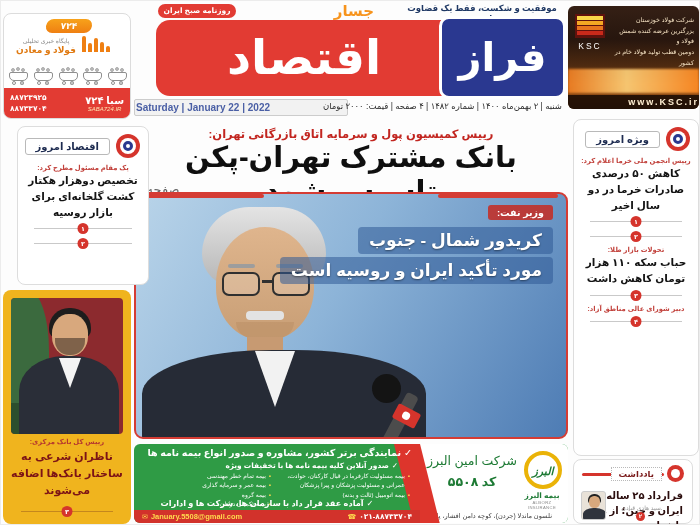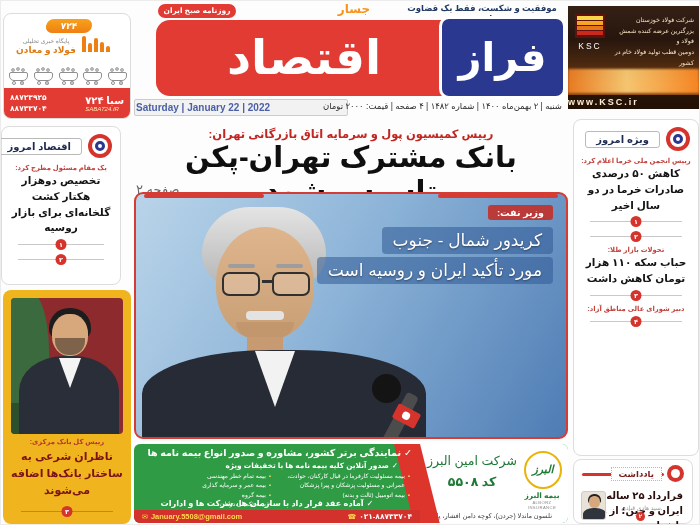--- a/index.html
+++ b/index.html
@@ -2,21 +2,21 @@
 <html lang="fa"><head>
 <meta charset="utf-8">
 <style>
   html,body{margin:0;padding:0;background:#fff;}
   *{box-sizing:border-box;font-family:"Liberation Sans","DejaVu Sans",sans-serif;}
   .page{position:relative;width:700px;height:525px;background:#fdfdfd;overflow:hidden;border:1px solid #ececec;}
   .abs{position:absolute;}
   .rtl{direction:rtl;}
   
   .motto{top:2px;right:142px;width:150px;font-size:8.5px;font-weight:bold;color:#1f3864;text-align:center;}
-  .supplement{top:1px;left:318px;width:70px;font-size:12px;font-weight:bold;color:#f7941d;text-align:center;}
+  .supplement{top:1px;left:318px;width:70px;font-size:15px;font-weight:bold;color:#f7941d;text-align:center;}
   .mh-badge{top:3px;left:157px;width:78px;height:14px;background:#e23b33;border-radius:8px;color:#fff;
             font-size:7.5px;font-weight:bold;text-align:center;line-height:14px;}
   .mh-red{top:19px;left:155px;width:410px;height:76px;background:#e23b33;border-radius:14px;}
   .mh-red-title{position:absolute;left:12px;top:2px;width:272px;height:72px;color:#fff;font-weight:900;
                 font-size:47px;text-align:center;line-height:72px;}
   .mh-blue{top:15px;left:438px;width:127px;height:83px;background:#2a3890;border:3px solid #fff;border-radius:10px;
            color:#fff;font-weight:900;font-size:40px;text-align:center;line-height:77px;}
   
   .saba{top:12px;left:2px;width:128px;height:106px;background:#fff;border:1px solid #dcdcdc;border-radius:8px;overflow:hidden;}
   .saba-badge{position:absolute;top:5px;left:42px;width:46px;height:14px;background:linear-gradient(#f7a21b,#ef7f12);
@@ -28,49 +28,49 @@
   .saba-carts{position:absolute;top:52px;left:5px;width:118px;display:flex;justify-content:space-between;}
   .cart{position:relative;width:19px;height:9px;border:1.5px solid #8f8f8f;border-radius:2px 2px 5px 5px;background:#fff;margin-top:6px;}
   .cart .ore{position:absolute;top:-6px;left:0px;width:15px;height:6px;
      background:radial-gradient(circle at 3px 3px,#b5b5b5 1.6px,transparent 2.2px),
                 radial-gradient(circle at 8px 2px,#b5b5b5 1.6px,transparent 2.2px),
                 radial-gradient(circle at 13px 3px,#b5b5b5 1.6px,transparent 2.2px);}
   .cart .wheel{position:absolute;bottom:-5px;left:2px;width:4px;height:4px;border:1.2px solid #8f8f8f;border-radius:50%;
      background:#fff;box-shadow:8px 0 0 -1.2px #fff,8px 0 0 0 #8f8f8f;}
   .saba-red{position:absolute;bottom:0;left:0;right:0;height:30px;background:#e23b33;display:flex;align-items:center;}
   .saba-phones{margin-left:6px;font-size:7.5px;font-weight:bold;color:#fff;letter-spacing:1px;line-height:1.5;}
-  .saba-brandbox{margin-left:auto;margin-right:6px;text-align:left;}
+  .saba-brandbox{margin-left:auto;margin-right:6px;text-align:center;}
   .saba-brand{font-size:10px;font-weight:900;color:#fff;}
   .saba-url{font-size:6px;font-style:italic;color:#ffe4b0;}
   
-  .ksc{top:5px;left:567px;width:131px;height:103px;border-radius:0;overflow:hidden;
+  .ksc{top:5px;left:567px;width:131px;height:103px;border-radius:6px;overflow:hidden;
        background:linear-gradient(180deg,#352015 0%,#27160e 32%,#4e2a10 58%,#a55414 76%,#5d3310 100%);}
   .ksc-glow{position:absolute;left:0;right:0;bottom:16px;height:24px;
        background:linear-gradient(90deg,#ef7f23,#ffd27a 45%,#ff8b24);filter:blur(1px);opacity:.9;}
   .ksc-logo{position:absolute;top:8px;left:7px;width:30px;height:24px;background:#5f120d;padding:2px;}
   .ksc-logo i{display:block;height:4px;margin-bottom:1px;}
   .ksc-name{position:absolute;top:35px;left:7px;width:30px;color:#fff;font-size:8.5px;letter-spacing:2px;text-align:center;}
   .ksc-text{position:absolute;top:9px;right:5px;width:86px;font-size:6.3px;color:#f6e3c4;text-align:right;line-height:1.7;}
   .ksc-url{position:absolute;bottom:0;left:0;right:0;height:14px;background:rgba(24,11,5,.85);color:#ffefd2;
-       font-weight:bold;font-size:9px;letter-spacing:2px;text-align:left;line-height:14px;}
+       font-weight:bold;font-size:9px;letter-spacing:2px;text-align:right;line-height:14px;}
   
   .date-en{top:98px;left:133px;width:214px;height:17px;background:#f2f2f2;border:1px solid #cccccc;border-radius:2px;
        color:#4a5fa5;font-weight:bold;font-size:10px;line-height:15px;padding-left:1px;}
   .date-fa{top:100px;right:137px;font-size:8.5px;color:#2c2c2c;}
   
   .lead-kicker{top:126px;left:133px;width:434px;text-align:center;font-size:11.5px;font-weight:bold;color:#c22620;}
   .lead-headline{top:139px;left:133px;width:434px;text-align:center;font-size:29px;font-weight:900;color:#0f0f0f;}
   .lead-page{top:181px;left:135px;font-size:13px;color:#666;text-align:right;}
   
   .photo{top:191px;left:133px;width:434px;height:247px;border:2.5px solid #d53c34;border-radius:9px;overflow:hidden;
        background:linear-gradient(120deg,#b9d4e9 0%,#8db4d8 45%,#4e7cb4 100%);}
   .photo .accent{position:absolute;top:0;height:4px;width:120px;background:#d53c34;border-radius:2px;}
   .ov-kicker{position:absolute;top:11px;right:13px;background:rgba(196,45,38,.88);color:#fff;font-size:9.5px;
        font-weight:bold;padding:2px 9px;border-radius:3px;}
-  .ov-line{position:absolute;right:13px;background:rgba(47,89,150,.55);color:#fff;font-weight:400;font-size:17px;
+  .ov-line{position:absolute;right:13px;background:rgba(47,89,150,.55);color:#fff;font-weight:700;font-size:17px;
        padding:3px 11px;border-radius:4px;text-shadow:0 1px 2px rgba(0,0,0,.45);}
   .hair{position:absolute;left:66px;top:13px;width:124px;height:80px;border-radius:60px 60px 42px 42px;
        background:linear-gradient(#e4e4e4,#b5b5b5);}
   .face{position:absolute;left:80px;top:33px;width:98px;height:113px;border-radius:50% 50% 46% 46%;
        background:linear-gradient(#dfb58d,#c89e75);}
   .brow{position:absolute;top:70px;width:27px;height:4px;background:#9d9d9d;border-radius:2px;}
   .lens{position:absolute;top:78px;width:38px;height:24px;border:2.5px solid #303030;border-radius:7px;background:rgba(255,255,255,.18);}
   .bridge{position:absolute;top:86px;left:126px;width:10px;height:2.5px;background:#303030;}
   .mustache{position:absolute;left:110px;top:117px;width:38px;height:9px;background:#e3e3e3;border-radius:4px;}
   .chin{position:absolute;left:100px;top:128px;width:58px;height:16px;background:#bb9066;border-radius:0 0 20px 20px;opacity:.55;}
@@ -124,21 +124,21 @@
   .np-hair{position:absolute;left:6px;top:2px;width:13px;height:9px;background:#222;border-radius:6px 6px 2px 2px;}
   .np-face{position:absolute;left:7px;top:4px;width:11px;height:12px;background:#d8a87d;border-radius:45%;}
   .np-suit{position:absolute;left:1px;top:16px;width:23px;height:13px;background:#30343d;border-radius:45% 45% 0 0;}
   .note-byline{position:absolute;left:36px;bottom:12px;width:62px;font-size:6px;color:#999;text-align:center;direction:rtl;}
   .note-dot{position:absolute;left:62px;bottom:2px;width:9px;height:9px;border-radius:50%;background:#d5342c;color:#fff;
        font-size:5.5px;line-height:9px;text-align:center;font-weight:bold;}
   
   .alborz{top:443px;left:133px;width:434px;height:79px;border-radius:6px;overflow:hidden;background:#2f9b45;}
   .al-white{position:absolute;right:0;top:0;width:148px;height:100%;background:#fff;}
   .al-stripe{position:absolute;right:138px;top:-6px;width:26px;height:92px;background:#dd352c;transform:skewX(14deg);}
-  .al-logo{position:absolute;right:6px;top:7px;width:38px;height:38px;border:2px solid #eab308;border-radius:50%;
+  .al-logo{position:absolute;right:6px;top:7px;width:38px;height:38px;border:4px solid #eab308;border-radius:50%;
        color:#1d7a34;font-weight:900;font-style:italic;font-size:11px;text-align:center;line-height:32px;}
   .al-brandfa{position:absolute;right:4px;top:47px;width:44px;font-size:7.5px;font-weight:900;color:#1d7a34;text-align:center;direction:rtl;}
   .al-branden{position:absolute;right:2px;top:56px;width:48px;font-size:4.2px;color:#8a8a8a;text-align:center;letter-spacing:.4px;}
   .al-company{position:absolute;right:50px;top:9px;width:92px;font-size:12.5px;font-weight:400;color:#1d7a34;text-align:center;direction:rtl;}
   .al-code{position:absolute;right:50px;top:30px;width:92px;font-size:12.5px;font-weight:900;color:#1d7a34;text-align:center;direction:rtl;}
   .al-address{position:absolute;right:2px;bottom:3px;width:160px;font-size:6.6px;color:#3c3c3c;text-align:center;direction:rtl;}
   .al-green{position:absolute;left:0;top:0;width:286px;height:100%;direction:rtl;}
   .al-h1{position:absolute;top:3px;right:8px;left:4px;color:#fff;font-weight:900;font-size:9.5px;text-align:right;}
   .al-h2{position:absolute;top:17px;right:22px;color:#fff;font-weight:bold;font-size:7.4px;}
   .al-cols{position:absolute;top:28px;right:10px;left:4px;display:flex;gap:6px;}
@@ -253,21 +253,21 @@
     <div class="mic-body"></div>
     <div class="mic-foam"></div>
     <div class="mic-flag">
         <i></i>
       </div>
     <div class="ov-kicker rtl">وزیر نفت:</div>
     <div class="ov-line rtl" style="top:33px">کریدور شمال - جنوب</div>
     <div class="ov-line rtl" style="top:63px">مورد تأکید ایران و روسیه است</div>
   </div>
 
-  <div class="card" style="top:125px;left:0;width:120px;height:159px;">
+  <div class="card" style="top:125px;left:16px;width:132px;height:159px;">
     <div class="sechead">
       <span class="seclogo"></span>
       <span class="seclabel">اقتصاد امروز</span>
     </div>
     <div class="kicker">یک مقام مسئول مطرح کرد:</div>
     <div class="newsitem">تخصیص دوهزار هکتار کشت گلخانه‌ای برای بازار روسیه</div>
     <div class="hr">
         <span class="line"></span>
         <span class="dot">۱</span>
       </div>

